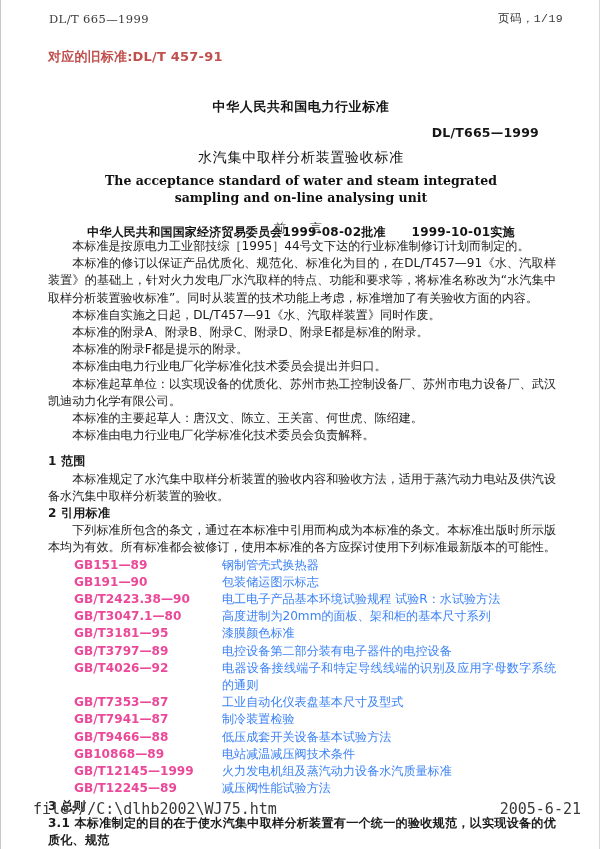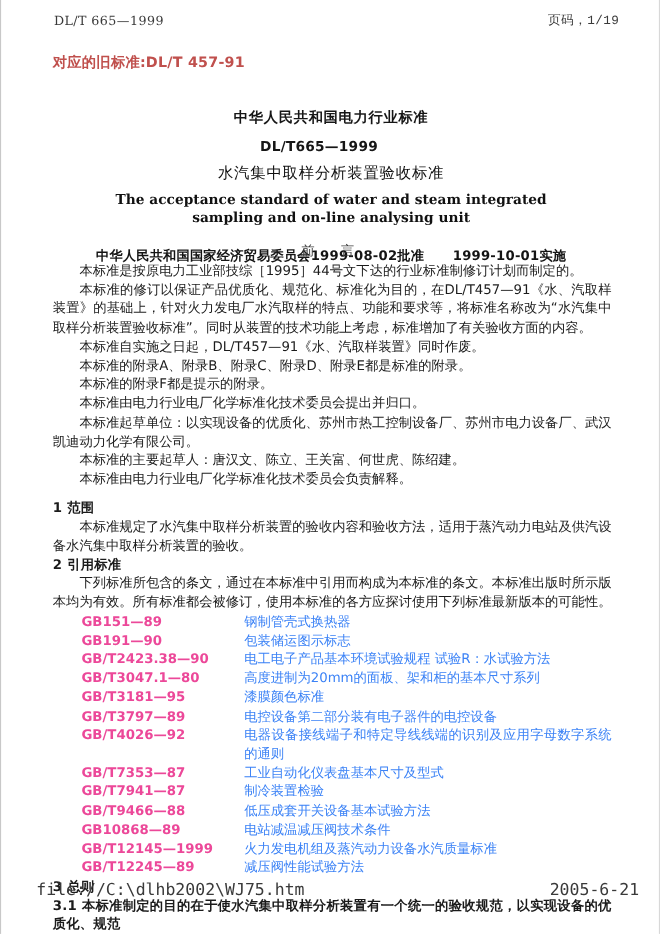--- a/index.html
+++ b/index.html
@@ -61,21 +61,21 @@
     text-align: center;
   }
   .t-cn-hdr {
     font-size: 13px;
     font-weight: bold;
     color: #161616;
     letter-spacing: 0.6px;
   }
   .stdno-row {
     margin-top: 9px;
-    text-align: center;
+    text-align: right;
     padding-right: 22px;
     font-size: 12.5px;
     font-weight: bold;
     color: #161616;
     letter-spacing: 0.2px;
   }
   .t-cn-main {
     margin-top: 9px;
     font-size: 14px;
     font-weight: normal;

